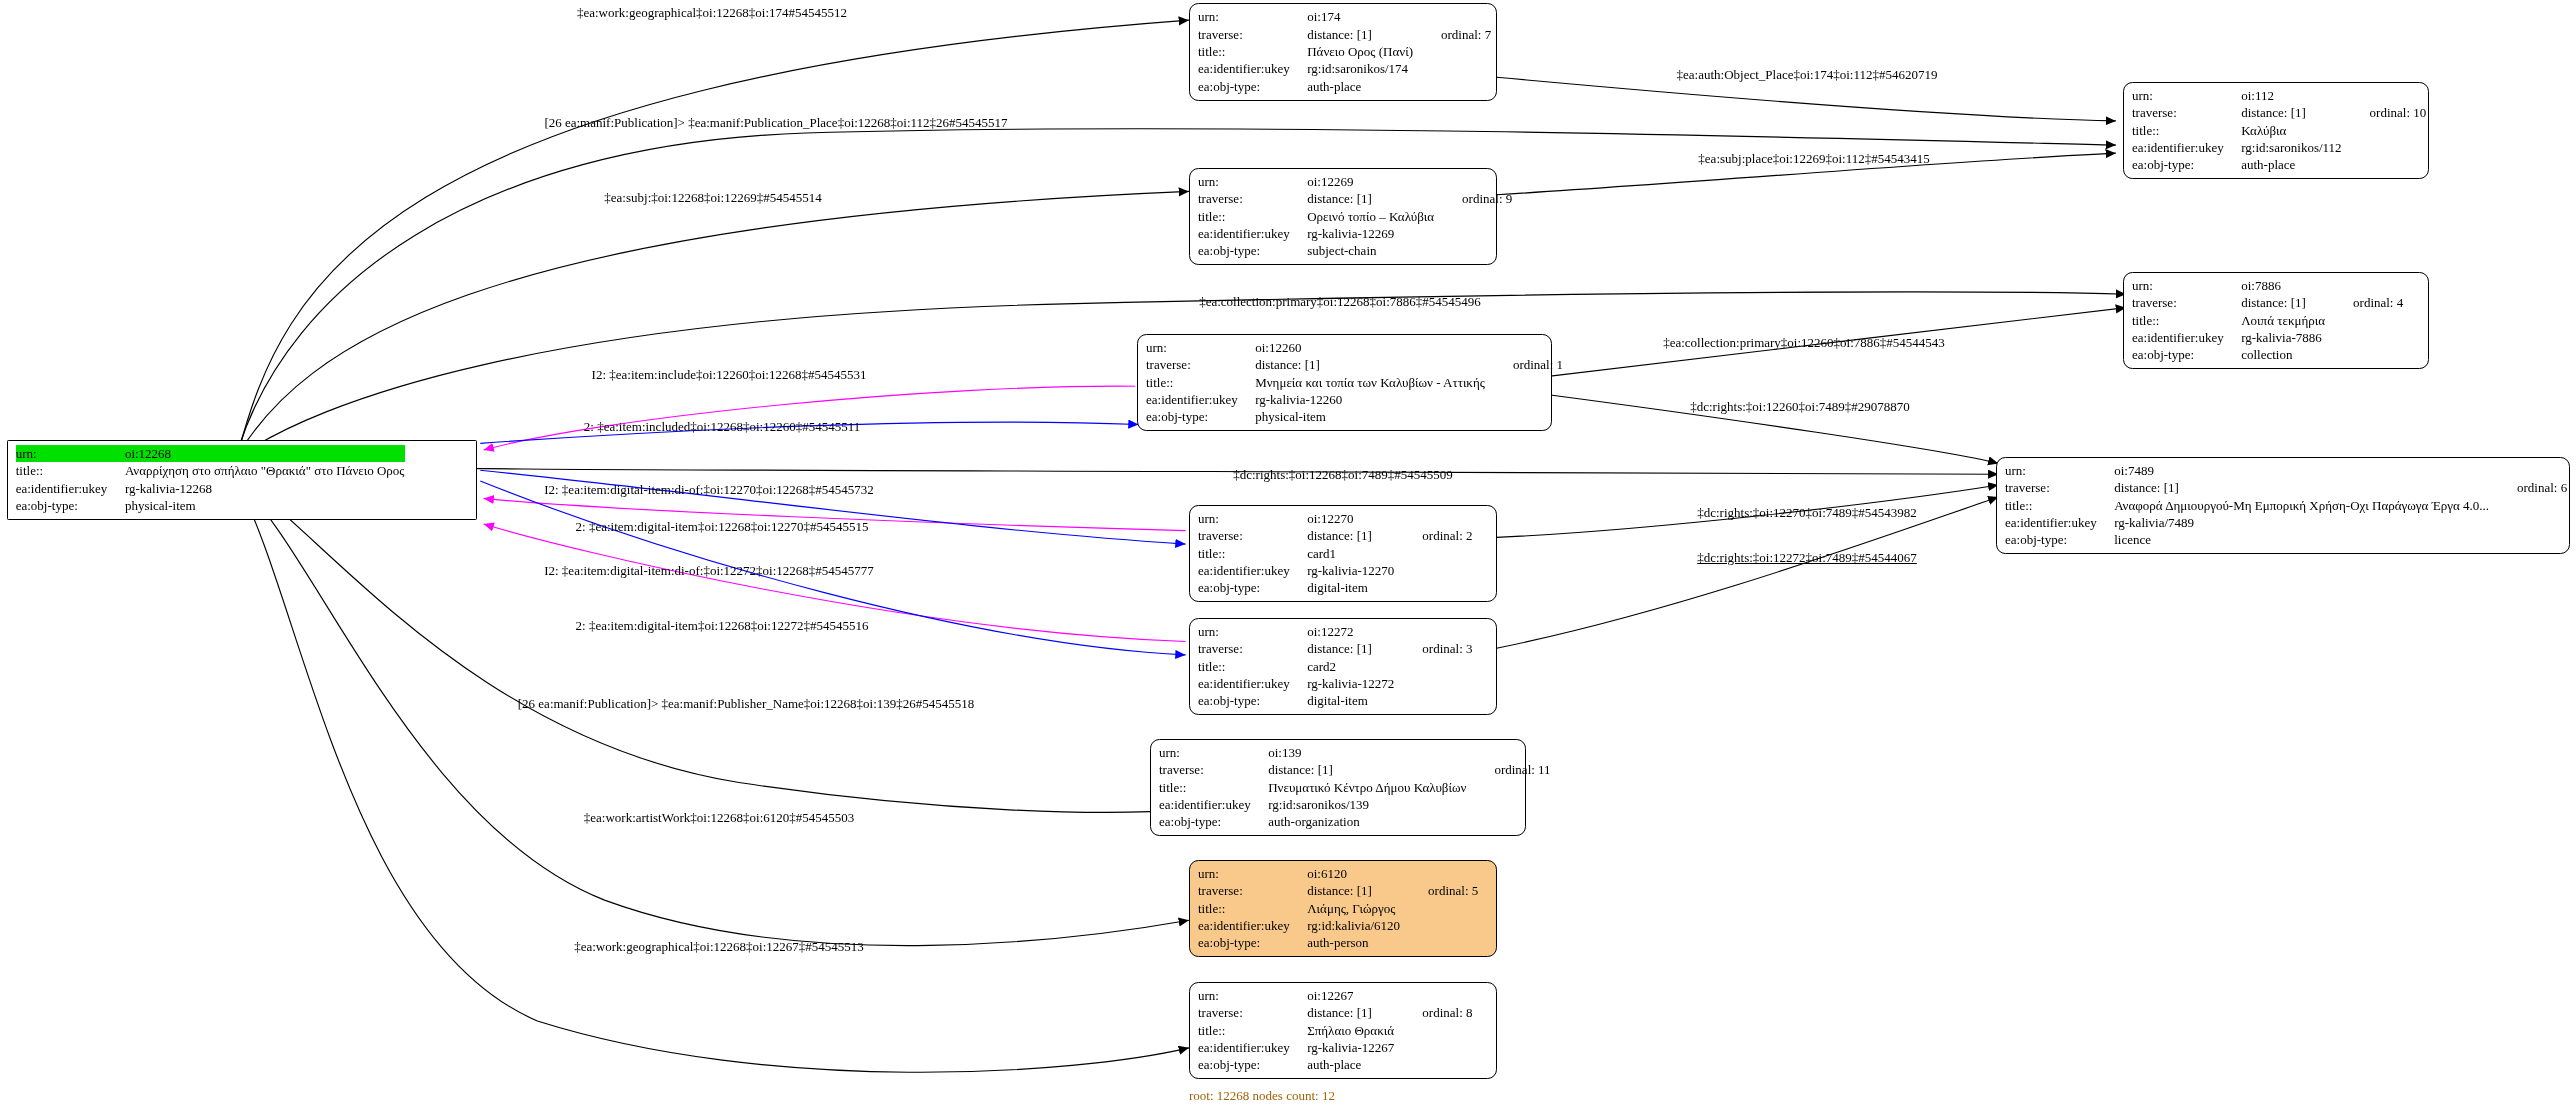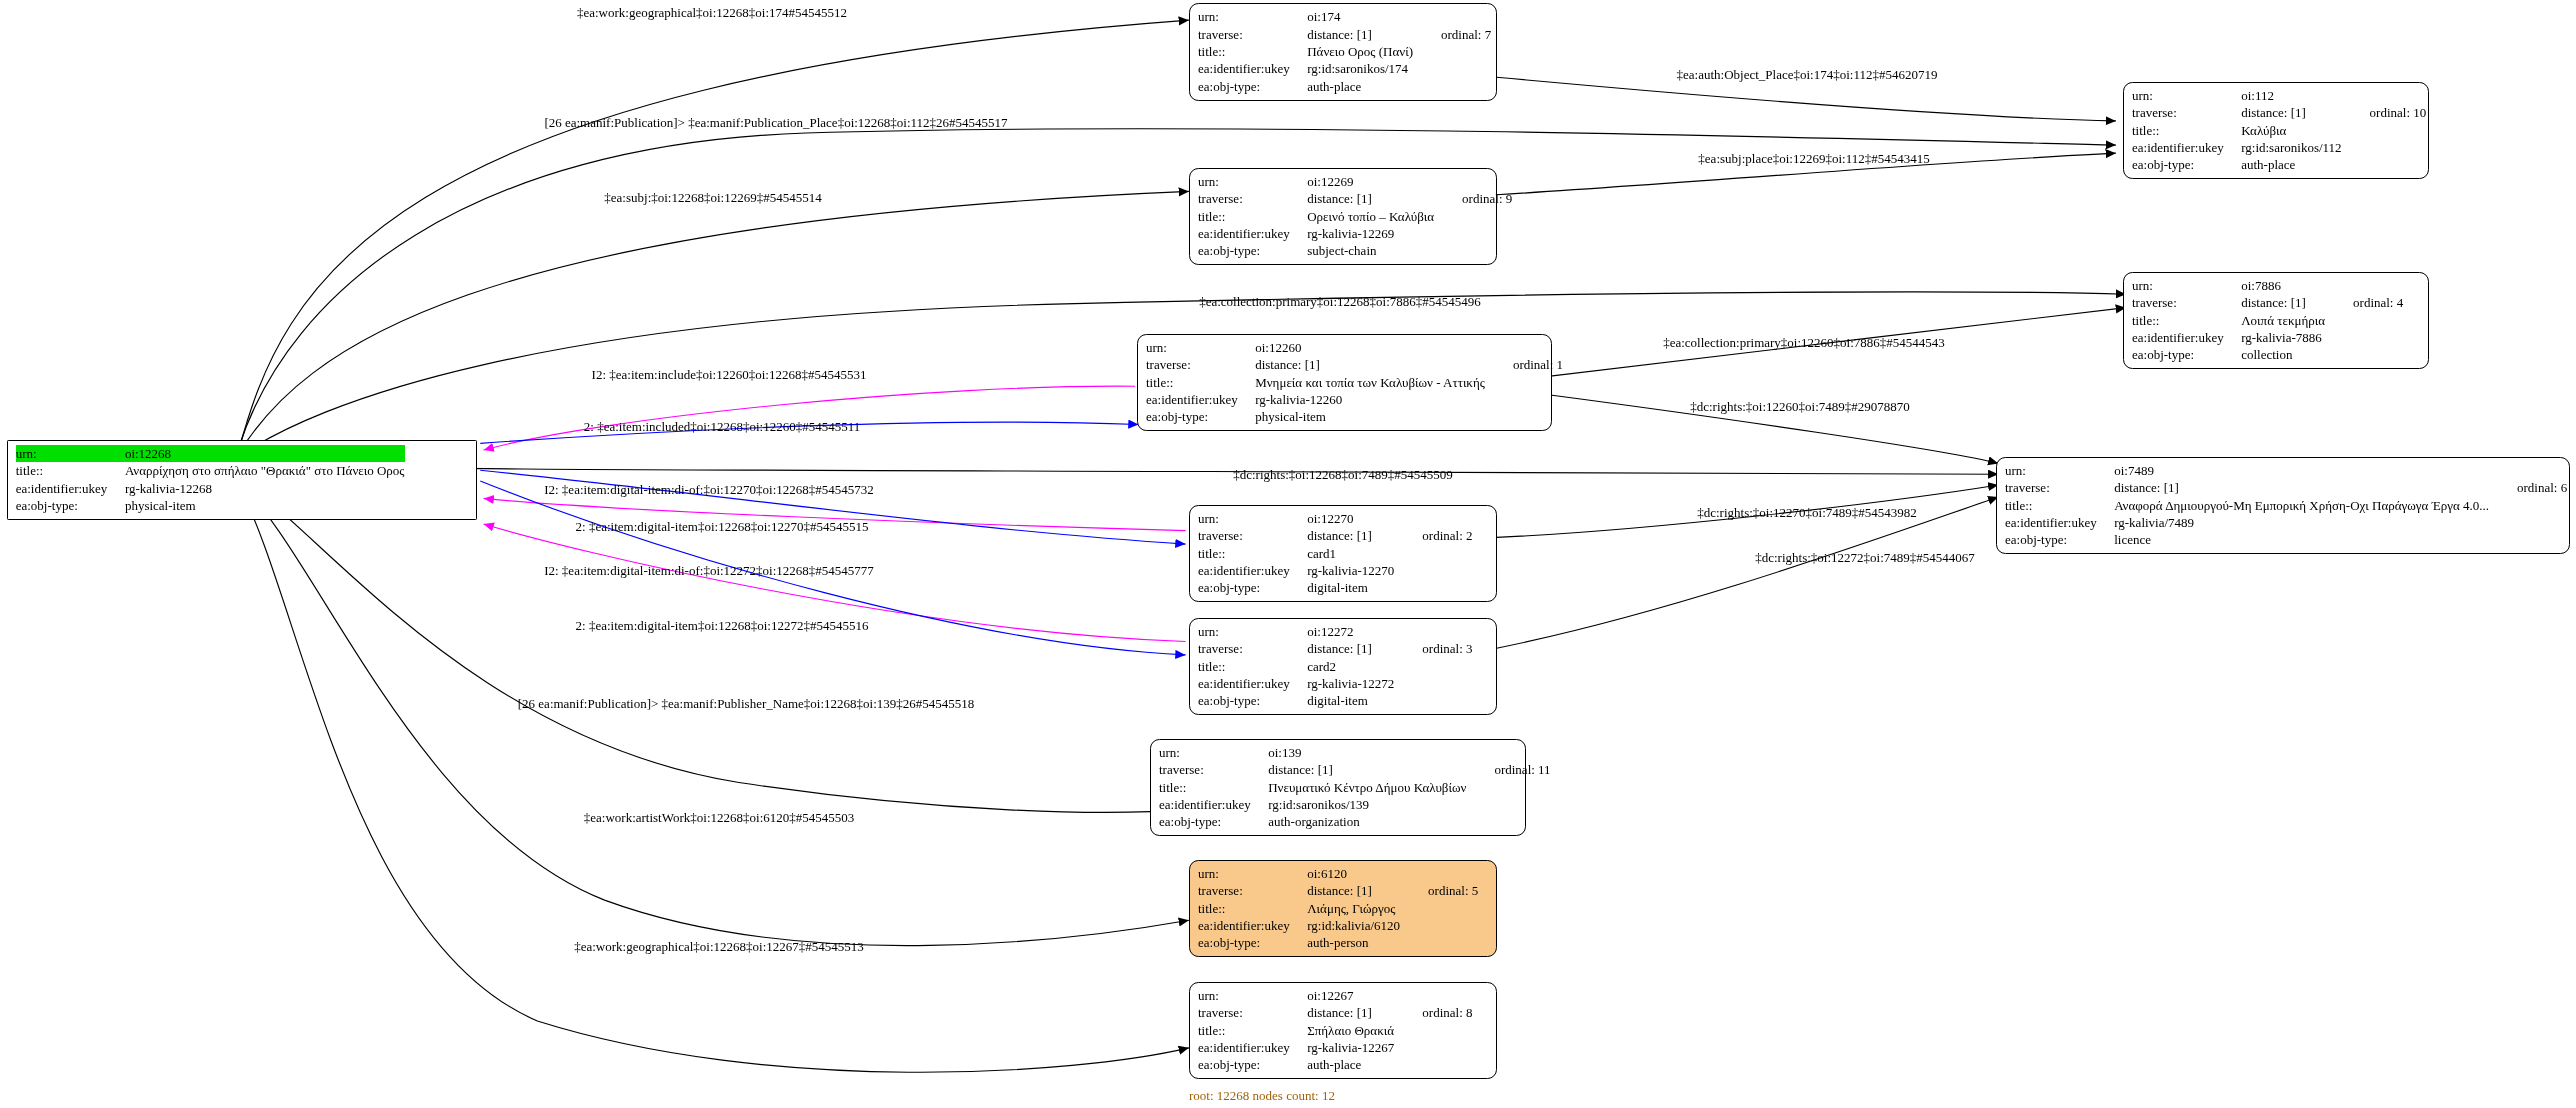--- a/index.html
+++ b/index.html
@@ -497,21 +497,21 @@
   <div class="edge-label" style="left:1340px; top:302px;">‡ea:collection:primary‡oi:12268‡oi:7886‡#54545496</div>
   <div class="edge-label" style="left:1804px; top:343px;">‡ea:collection:primary‡oi:12260‡oi:7886‡#54544543</div>
   <div class="edge-label" style="left:729px; top:375px;">I2: ‡ea:item:include‡oi:12260‡oi:12268‡#54545531</div>
   <div class="edge-label" style="left:722px; top:427px;">2: ‡ea:item:included‡oi:12268‡oi:12260‡#54545511</div>
   <div class="edge-label" style="left:1800px; top:407px;">‡dc:rights:‡oi:12260‡oi:7489‡#29078870</div>
   <div class="edge-label" style="left:1343px; top:475px;">‡dc:rights:‡oi:12268‡oi:7489‡#54545509</div>
   <div class="edge-label" style="left:709px; top:490px;">I2: ‡ea:item:digital-item:di-of:‡oi:12270‡oi:12268‡#54545732</div>
   <div class="edge-label" style="left:722px; top:527px;">2: ‡ea:item:digital-item‡oi:12268‡oi:12270‡#54545515</div>
   <div class="edge-label" style="left:1807px; top:513px;">‡dc:rights:‡oi:12270‡oi:7489‡#54543982</div>
   <div class="edge-label" style="left:709px; top:571px;">I2: ‡ea:item:digital-item:di-of:‡oi:12272‡oi:12268‡#54545777</div>
-  <div class="edge-label" style="left:1865px; top:558px;">‡dc:rights:‡oi:12272‡oi:7489‡#54544067</div>
+  <div class="edge-label" style="left:1807px; top:558px;text-decoration:underline;">‡dc:rights:‡oi:12272‡oi:7489‡#54544067</div>
   <div class="edge-label" style="left:722px; top:626px;">2: ‡ea:item:digital-item‡oi:12268‡oi:12272‡#54545516</div>
   <div class="edge-label" style="left:746px; top:704px;">[26 ea:manif:Publication]&gt; ‡ea:manif:Publisher_Name‡oi:12268‡oi:139‡26#54545518</div>
   <div class="edge-label" style="left:719px; top:818px;">‡ea:work:artistWork‡oi:12268‡oi:6120‡#54545503</div>
   <div class="edge-label" style="left:719px; top:947px;">‡ea:work:geographical‡oi:12268‡oi:12267‡#54545513</div>
 
   <div class="footer" style="left:1189px; top:1088px;">root: 12268 nodes count: 12</div>
 
 </div>
 
 

